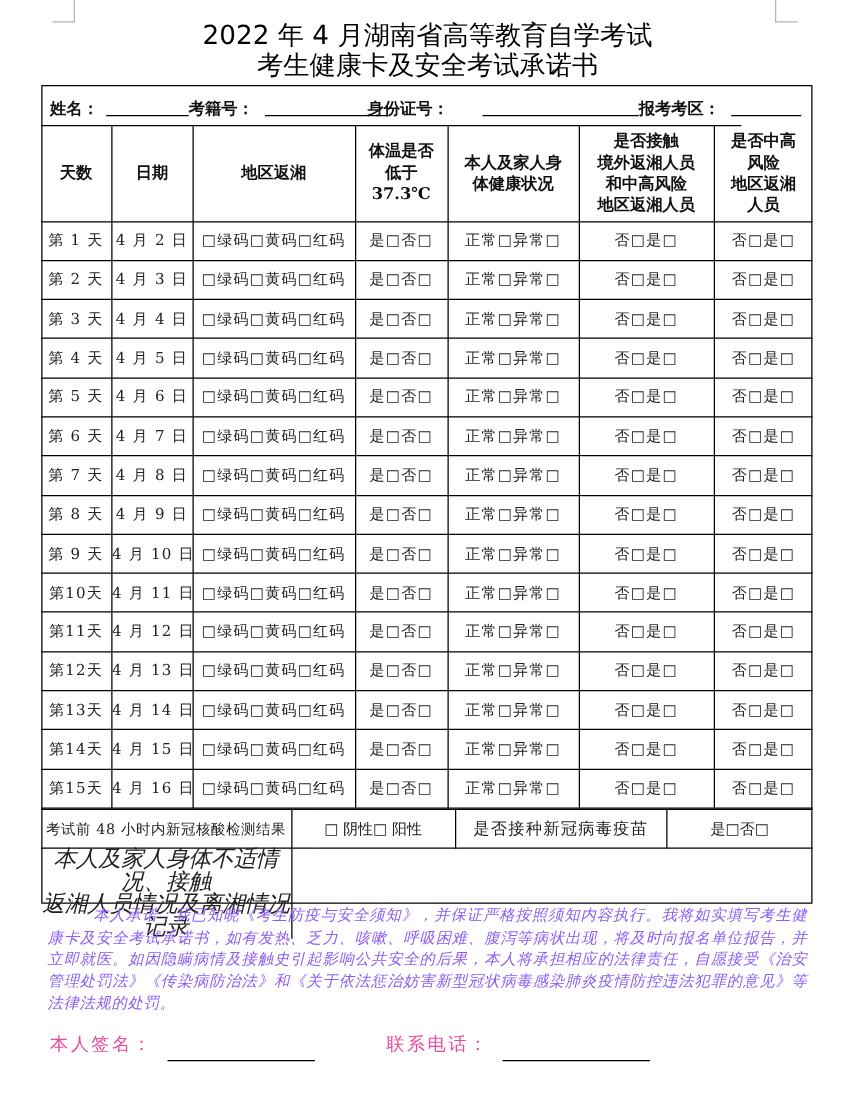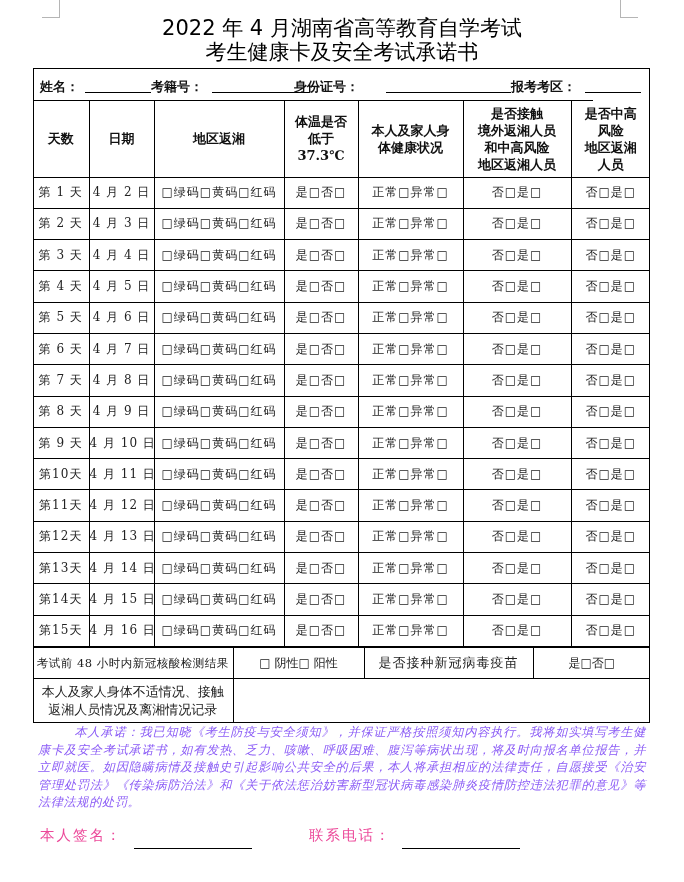--- a/index.html
+++ b/index.html
@@ -35,21 +35,21 @@
 
     table.bottom { position: absolute; left: 33px; top: 647px; width: 617px; border-collapse: collapse;
                    table-layout: fixed; font-size: 12px; }
     table.bottom td { border: 1px solid #000; text-align: center; vertical-align: middle; color: #222; }
     table.bottom td:first-child { border-left: none; }
     table.bottom td.last { border-right: none; }
     table.bottom tr.r1 td { height: 31px; }
     table.bottom tr.r2 td { height: 44px; border-bottom: none; }
     .nucleic-label { font-size: 11.5px; letter-spacing: 0.5px; }
     .vaccine-label { font-size: 13px; letter-spacing: 1px; }
-    .record-label { font-size: 13px; line-height: 18px; }
+    .record-label { font-size: 18px; line-height: 18px; font-style: italic; }
 
     .pledge { position: absolute; left: 38px; top: 724px; width: 608px; font-size: 12.2px;
               line-height: 17.6px; color: #8b5cf6; text-align: justify; letter-spacing: 0.6px; text-indent: 3em; font-style: italic; }
 
     .sign { position: absolute; top: 826px; font-size: 14.5px; color: #ec4899; letter-spacing: 2px; }
     .sign-line { position: absolute; top: 848px; height: 1px; background: #000; }
   </style>
 </head>
 <body>
 

